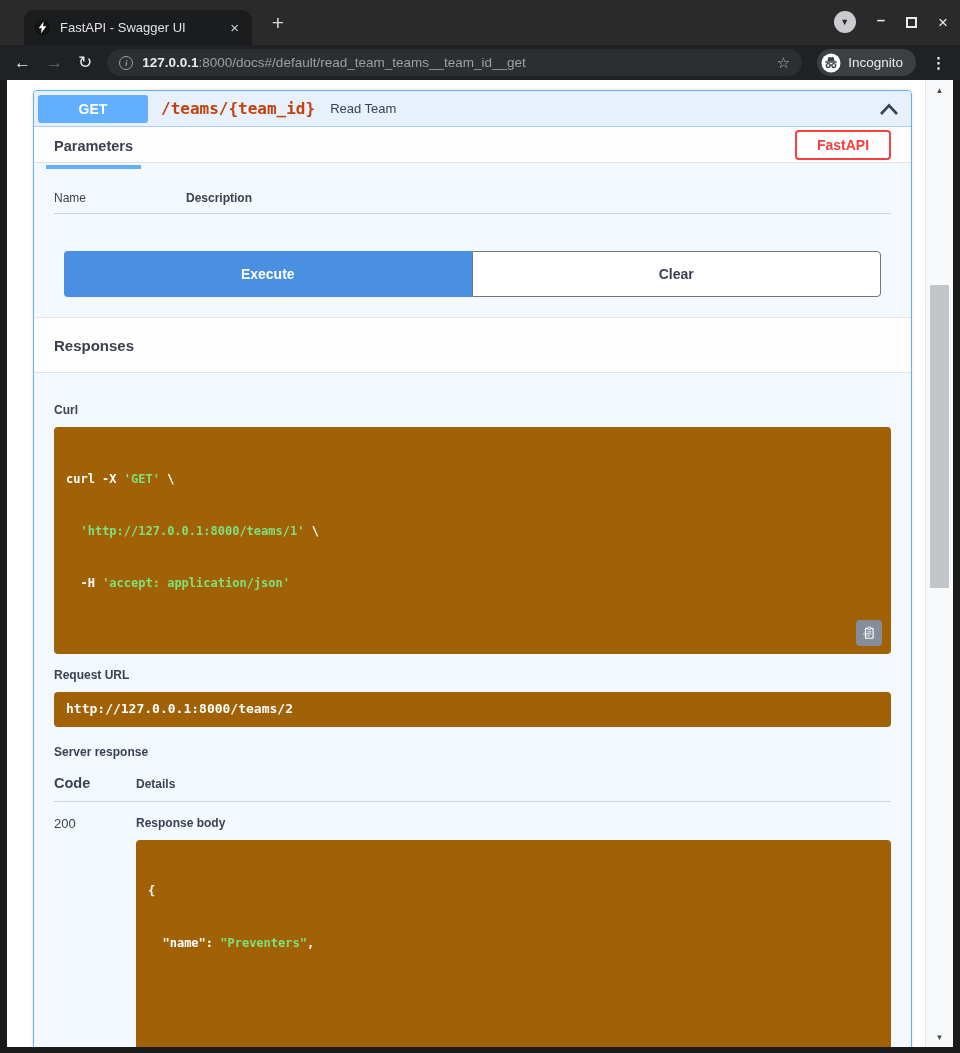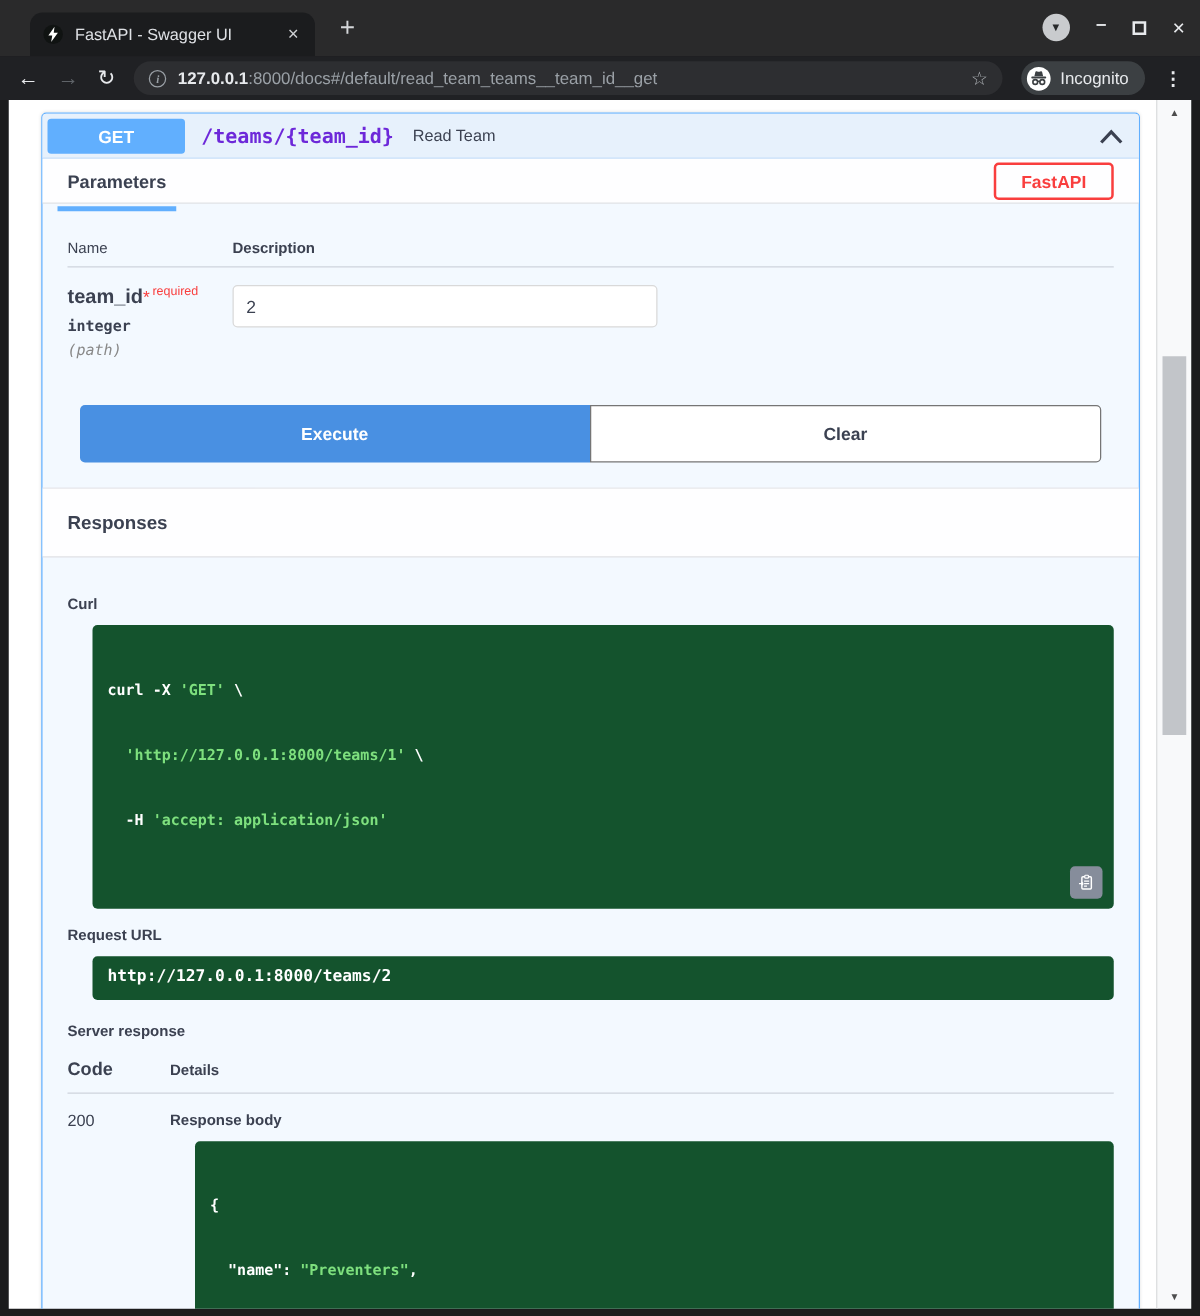--- a/index.html
+++ b/index.html
@@ -50,21 +50,21 @@
   .sb-thumb { position:absolute; top:205px; left:4px; width:19px; height:303px; background:#c2c5c9; }
 
   
   .opblock { margin:10px 13px 0 26px; border:1px solid #61affe; border-radius:4px;
              background:rgba(97,175,254,.08); box-shadow:0 0 3px rgba(0,0,0,.12); min-height:1100px; }
   .summary { height:36px; display:flex; align-items:center; padding:0 12px 0 4px;
              background:#e7f1fc; border-bottom:1px solid #a9cdf5; border-radius:3px 3px 0 0; }
   .method-badge { width:110px; height:28px; background:#61affe; border-radius:3px; color:#fff;
                   font-weight:bold; font-size:14px; display:flex; align-items:center; justify-content:center; }
   .op-path { font-family:"DejaVu Sans Mono", monospace; font-weight:bold; font-size:16px;
-             color:#6d28d9; margin-left:13px; }
+             color:#c2410c; margin-left:13px; }
   .op-summary { font-size:13px; color:#3b4151; margin-left:15px; }
   .collapse { margin-left:auto; display:flex; align-items:center; }
 
   .tabrow { height:36px; background:rgba(255,255,255,.85); display:flex; align-items:center;
             padding:0 20px 0 12px; border-bottom:1px solid rgba(59,65,81,.15); }
   .tab-item { font-size:14.5px; font-weight:bold; color:#3b4151; padding:17px 8px 11px;
               border-bottom:4px solid #61affe; }
   .cancel-btn { margin-left:auto; width:96px; height:30px; border:2px solid #f93e3e; border-radius:4px;
                 background:transparent; color:#f93e3e; font-weight:bold; font-size:14px;
                 font-family:"Liberation Sans", sans-serif; }
@@ -93,24 +93,24 @@
   .clear-btn { flex:1; background:#fff; border:1px solid #757575; border-radius:0 4px 4px 0;
                color:#3b4151; font-weight:bold; font-size:14px; font-family:"Liberation Sans", sans-serif; }
 
   .section-head { margin-top:20px; height:56px; background:rgba(255,255,255,.85);
                   border-top:1px solid rgba(59,65,81,.12); border-bottom:1px solid rgba(59,65,81,.15);
                   display:flex; align-items:center; padding:0 20px; }
   .section-head .t { font-size:15px; font-weight:bold; color:#3b4151; }
 
   .resp-content { padding:30px 20px 30px; }
   .small-label { font-size:12px; font-weight:bold; color:#3b4151; }
-  .codeblock { background:#14532d; border-radius:4px; color:#ffffff;
+  .codeblock { background:#a16207; border-radius:4px; color:#ffffff;
                font-family:"DejaVu Sans Mono", monospace; font-size:12px; font-weight:bold;
                line-height:1.45; padding:9px 12px; margin-top:10px; position:relative;
-               white-space:pre-wrap; word-break:break-all;margin-left:20px; }
+               white-space:pre-wrap; word-break:break-all; }
   .codeblock .g { color:#7ee07e; }
   .curl-block { min-height:60px; }
   .url-block { padding:8px 12px; font-size:13px; margin-top:10px; }
   .copy-btn { position:absolute; width:26px; height:26px; background:#868d9b; border:none;
               border-radius:4px; display:flex; align-items:center; justify-content:center; }
   .curl-copy { right:9px; bottom:8px; }
 
   .tbl-head { display:flex; padding-bottom:10px; border-bottom:1px solid rgba(59,65,81,.2);
               align-items:baseline; }
   .tbl-head .code-col { width:82px; font-size:14.5px; font-weight:bold; color:#3b4151; }
@@ -181,30 +181,20 @@
 
     <div class="tabrow">
       <span class="tab-item">Parameters</span>
       <button class="cancel-btn">FastAPI</button>
     </div>
 
     <div class="params-content">
       <div class="cols-head">
         <span class="c1">Name</span>
         <span class="c2">Description</span>
-      </div>
-      <div class="param-row">
-        <div class="param-name-cell">
-          <div><span class="pname">team_id</span><span class="pstar">*</span><span class="preq">required</span></div>
-          <div class="ptype">integer</div>
-          <div class="pin">(path)</div>
-        </div>
-        <div class="param-desc-cell">
-          <input class="param-input" type="text" value="2" style="">
-        </div>
       </div>
       <div class="exec-row">
         <button class="exec-btn">Execute</button>
         <button class="clear-btn">Clear</button>
       </div>
     </div>
 
     <div class="section-head">
       <span class="t">Responses</span>
     </div>

